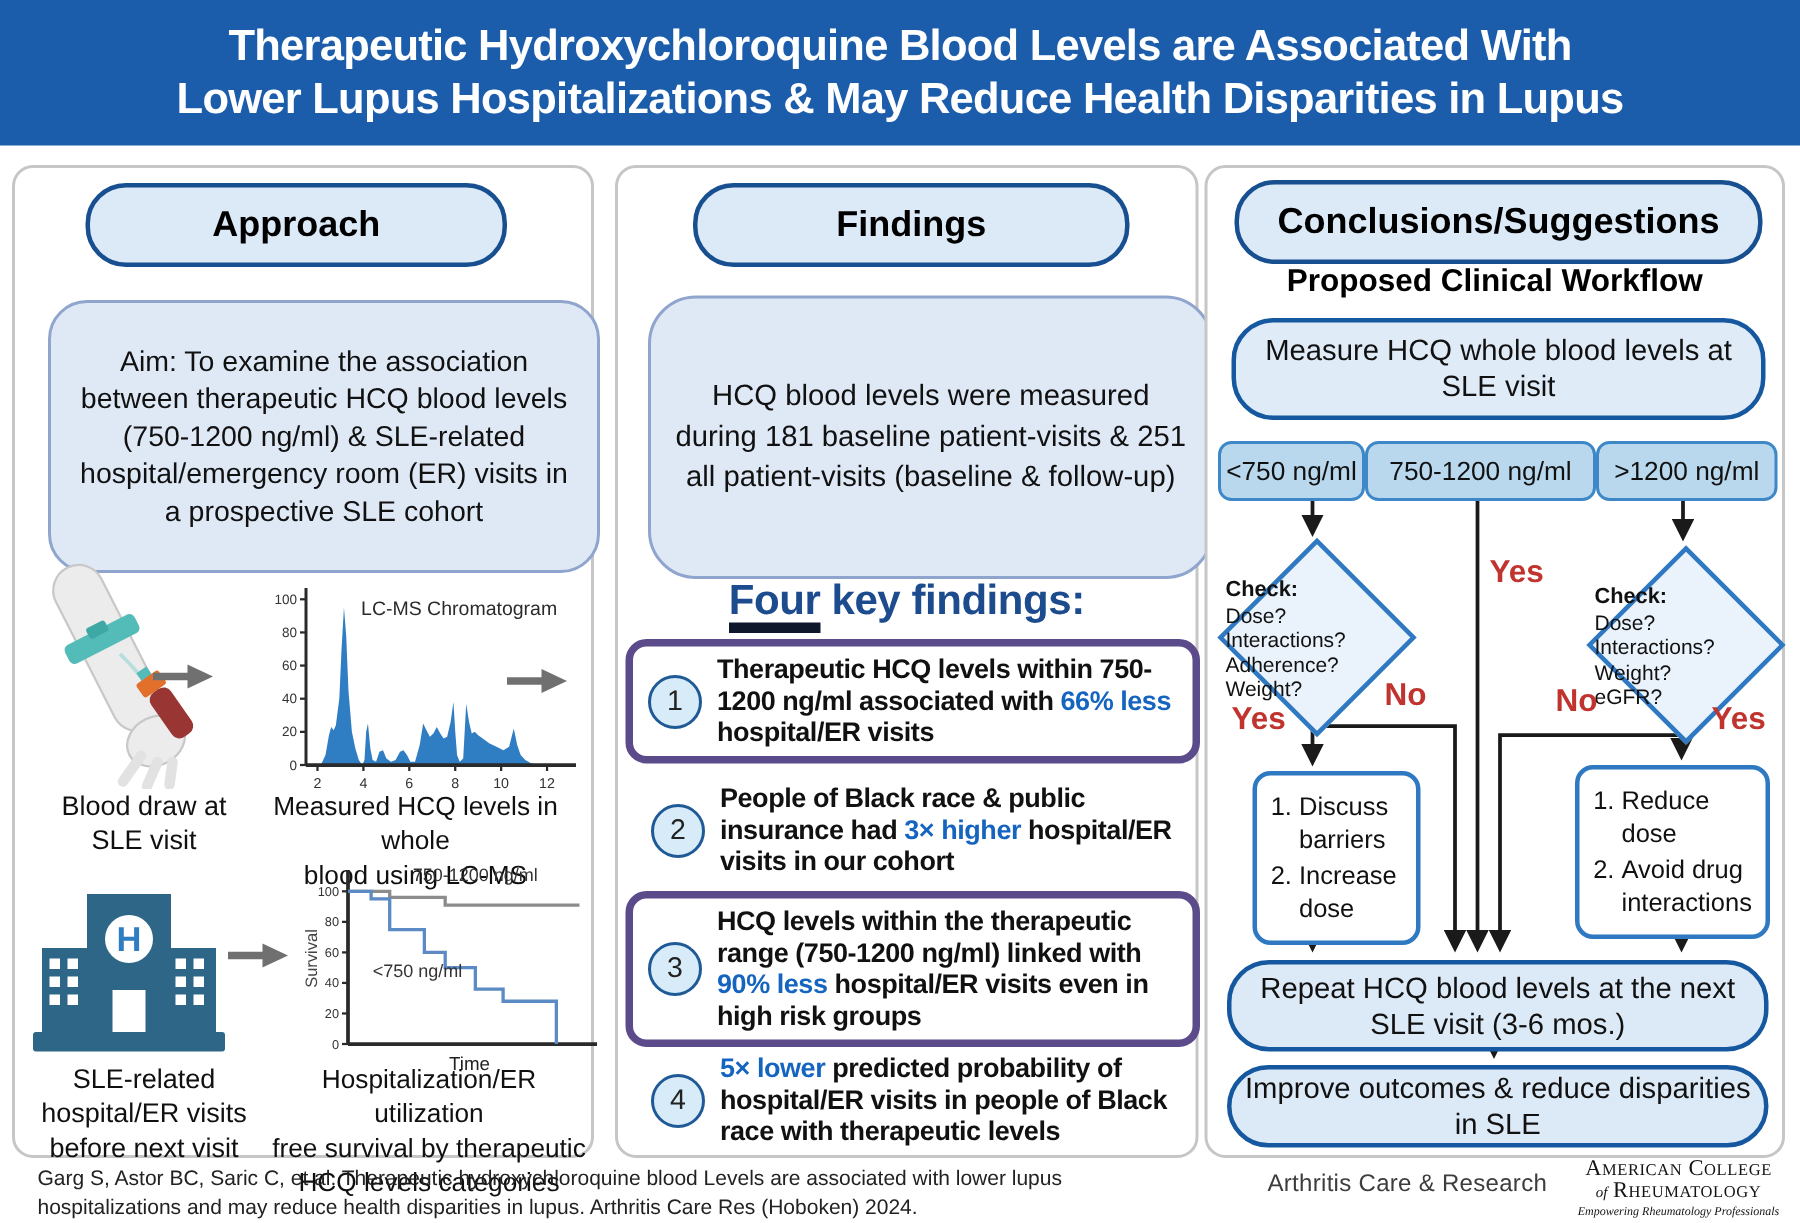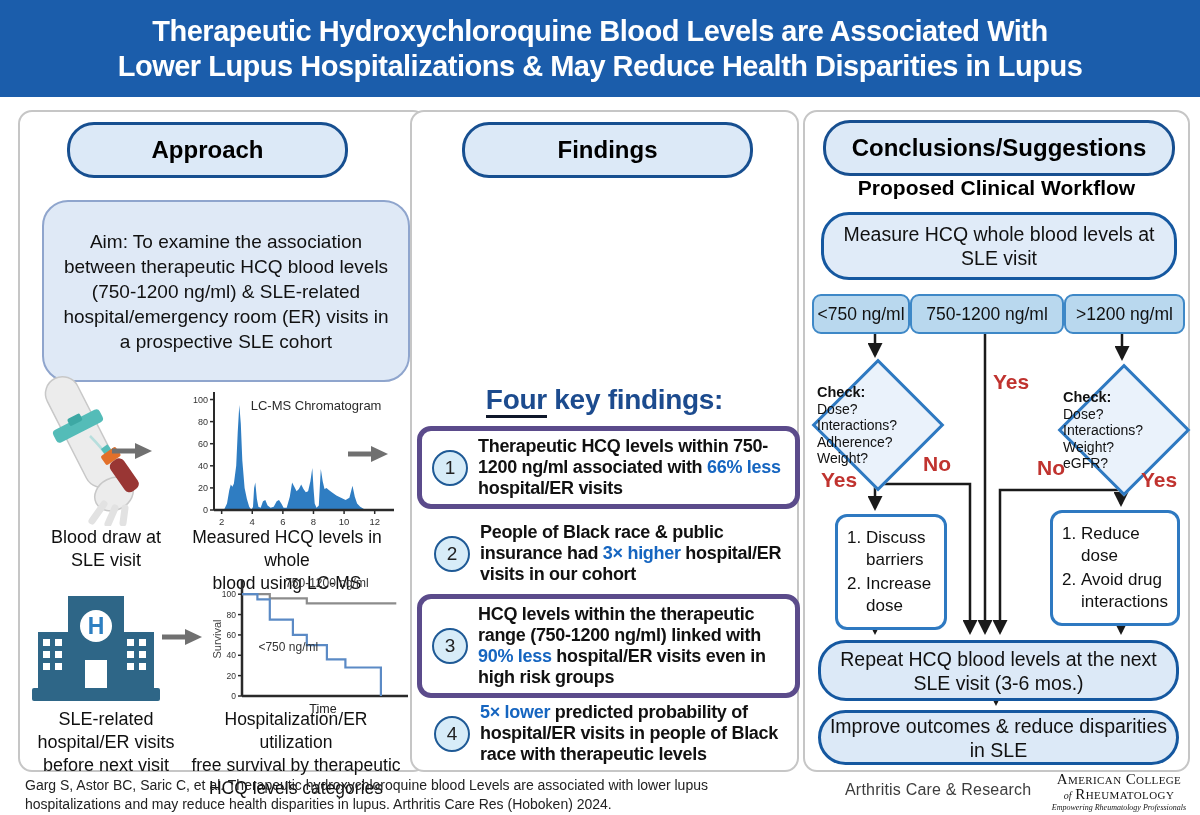--- a/index.html
+++ b/index.html
@@ -12,21 +12,21 @@
   
   .col{position:absolute;top:110px;height:658px;background:#fff;border:2px solid #c6c6c6;border-radius:14px;}
   .pill-header{position:absolute;background:#dce9f7;border:3px solid #174f90;border-radius:27px;
         display:flex;align-items:center;justify-content:center;font-weight:bold;font-size:24px;color:#000;}
   .soft-box{position:absolute;background:#dfe9f6;border:2px solid #8fa5cd;border-radius:26px;
         display:flex;align-items:center;justify-content:center;text-align:center;}
   .cap{position:absolute;text-align:center;white-space:pre-line;font-size:18px;line-height:23px;color:#101010;}
   .garrow{position:absolute;}
   
   .keyhead{position:absolute;width:100%;text-align:center;color:#1c4b8e;font-weight:bold;font-size:28px;letter-spacing:-0.3px;}
-  .keyhead .u{border-bottom:3px solid #0f172a;}
+  .keyhead .u{border-bottom:7px solid #0f172a;}
   .finding{position:absolute;display:flex;gap:10px;align-items:center;padding:5px 10px;}
   .finding.boxed{border:5px solid #5b4b8b;border-radius:14px;background:#fff;}
   .fnum{flex:0 0 auto;width:32px;height:32px;border-radius:50%;background:#d7ecf8;border:2px solid #1f5a96;
         display:flex;align-items:center;justify-content:center;font-size:19px;color:#222;}
   .ftext{font-weight:bold;font-size:18px;line-height:21px;letter-spacing:-0.3px;}
   .hl{color:#1565c0;}
   
   .subhead{position:absolute;width:100%;text-align:center;font-weight:bold;font-size:21px;color:#000;}
   .flow-pill{position:absolute;background:#e0ebf8;border:3px solid #1558a0;border-radius:28px;
         display:flex;align-items:center;justify-content:center;text-align:center;font-size:19px;line-height:24px;}
@@ -53,21 +53,21 @@
 </head>
 <body>
 
 <div id="canvas">
 
   <div class="banner">
     <div>Therapeutic Hydroxychloroquine Blood Levels are Associated With</div>
     <div>Lower Lupus Hospitalizations &amp; May Reduce Health Disparities in Lupus</div>
   </div>
 
-  <div class="col" style="left:18px;width:384px;padding-left:21px;">
+  <div class="col" style="left:8px;width:384px;">
     <div class="pill-header" style="left:47px;top:10px;width:275px;height:50px;">Approach</div>
 
     <div class="soft-box" style="left:22px;top:88px;width:340px;height:170px;padding:4px 12px;font-size:19px;line-height:25px;">Aim: To examine the association between therapeutic HCQ blood levels (750-1200 ng/ml) &amp; SLE-related hospital/emergency room (ER) visits in a prospective SLE cohort</div>
 
     <svg style="position:absolute;left:12px;top:262px;" width="126" height="152" viewBox="0 0 126 152">
       <rect x="-17" y="-60" width="34" height="120" rx="17" transform="translate(50,58) rotate(-27)" fill="#ececec" stroke="#c8c8c8" stroke-width="1.5"></rect>
       <ellipse cx="0" cy="0" rx="20" ry="16" transform="translate(82,120) rotate(-27)" fill="#ececec" stroke="#c8c8c8" stroke-width="1.5"></ellipse>
       <line x1="72" y1="130" x2="60" y2="147" stroke="#e2e2e2" stroke-width="7" stroke-linecap="round"></line>
       <line x1="83" y1="134" x2="76" y2="150" stroke="#e2e2e2" stroke-width="7" stroke-linecap="round"></line>
       <line x1="93" y1="134" x2="91" y2="149" stroke="#e2e2e2" stroke-width="7" stroke-linecap="round"></line>
@@ -187,20 +187,21 @@
 hospital/ER visits
 before next visit</div>
     <div class="cap" style="left:168px;top:596px;width:216px;font-size:17.5px;">Hospitalization/ER utilization
 free survival by therapeutic
 HCQ levels categories</div>
   </div>
 
   <div class="col" style="left:410px;width:385px;">
     <div class="pill-header" style="left:50px;top:10px;width:285px;height:50px;">Findings</div>
 
+    <div class="soft-box" style="left:20px;top:85px;width:345px;height:177px;padding:4px 14px;font-size:19.5px;line-height:27px;border-radius:32px;">HCQ blood levels were measured during 181 baseline patient-visits &amp; 251 all patient-visits (baseline &amp; follow-up)</div>
 
     <div class="keyhead" style="top:272px;">
       <span class="u">Four</span><span> key findings:</span>
     </div>
 
     <div class="finding boxed" style="left:5px;top:314px;width:353px;">
       <div class="fnum">1</div>
       <div class="ftext"><span>Therapeutic HCQ levels within 750-1200 ng/ml associated with </span><span class="hl">66% less</span><span> hospital/ER visits</span></div>
     </div>
 

